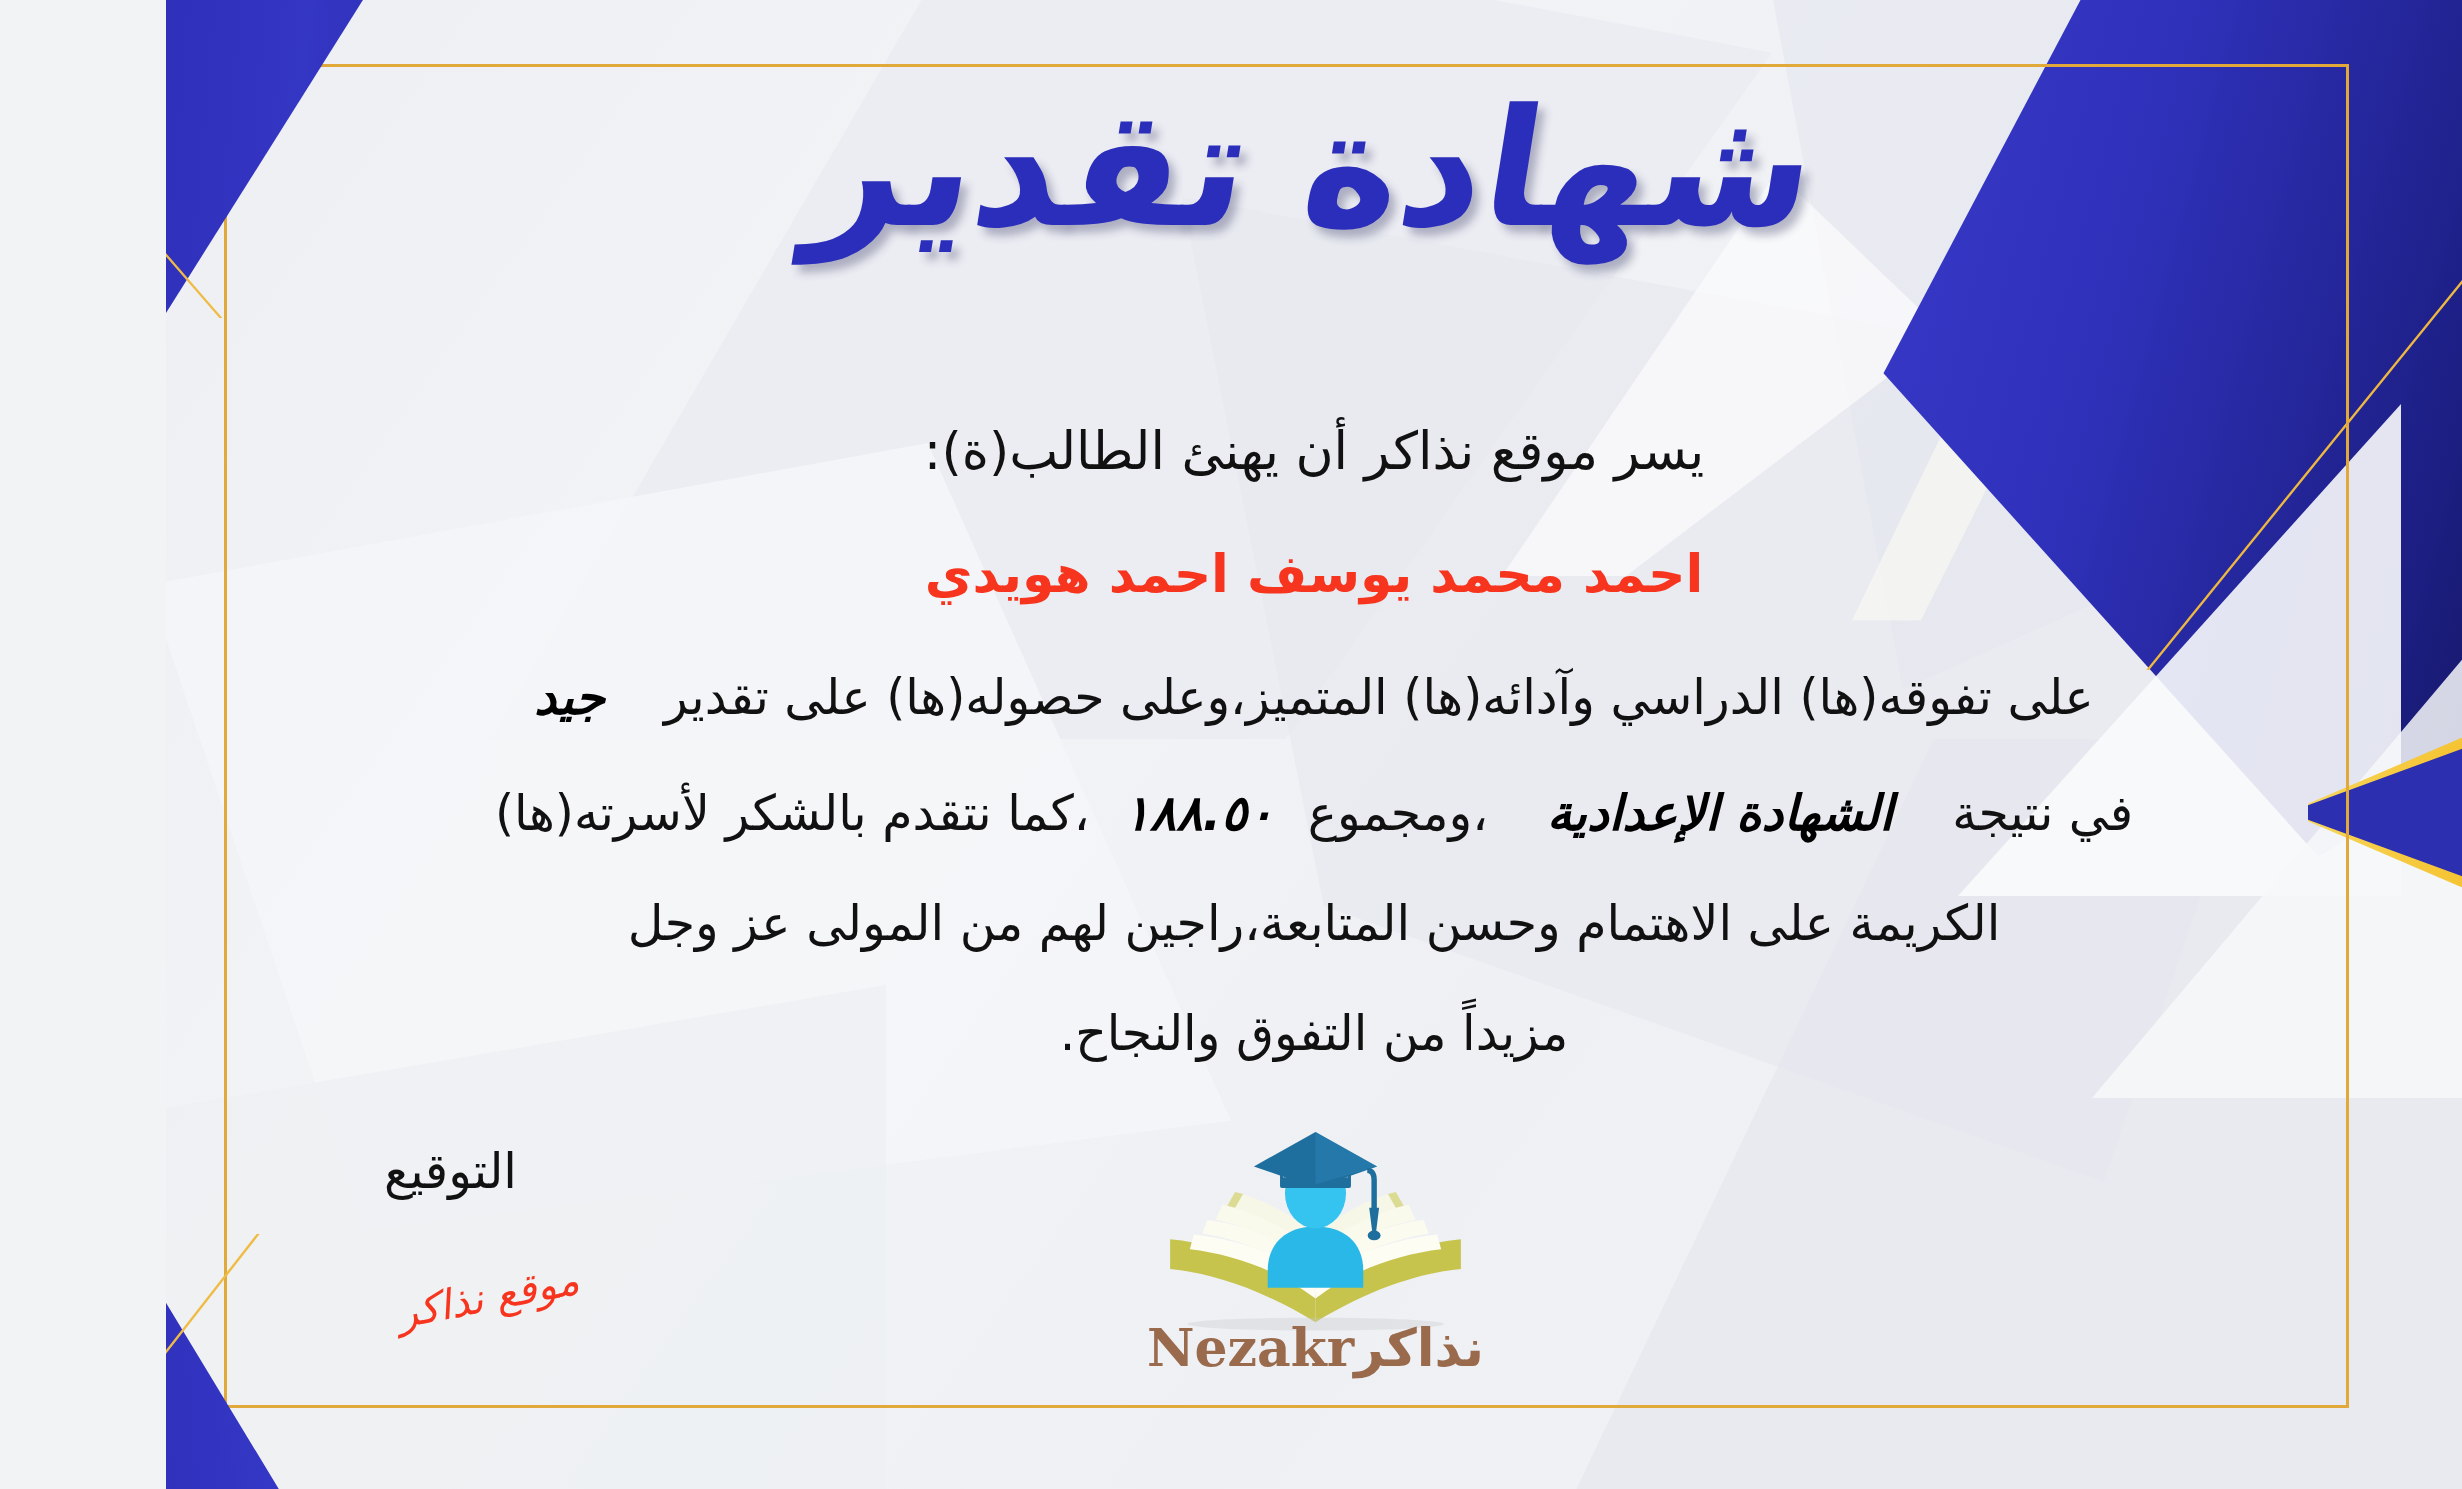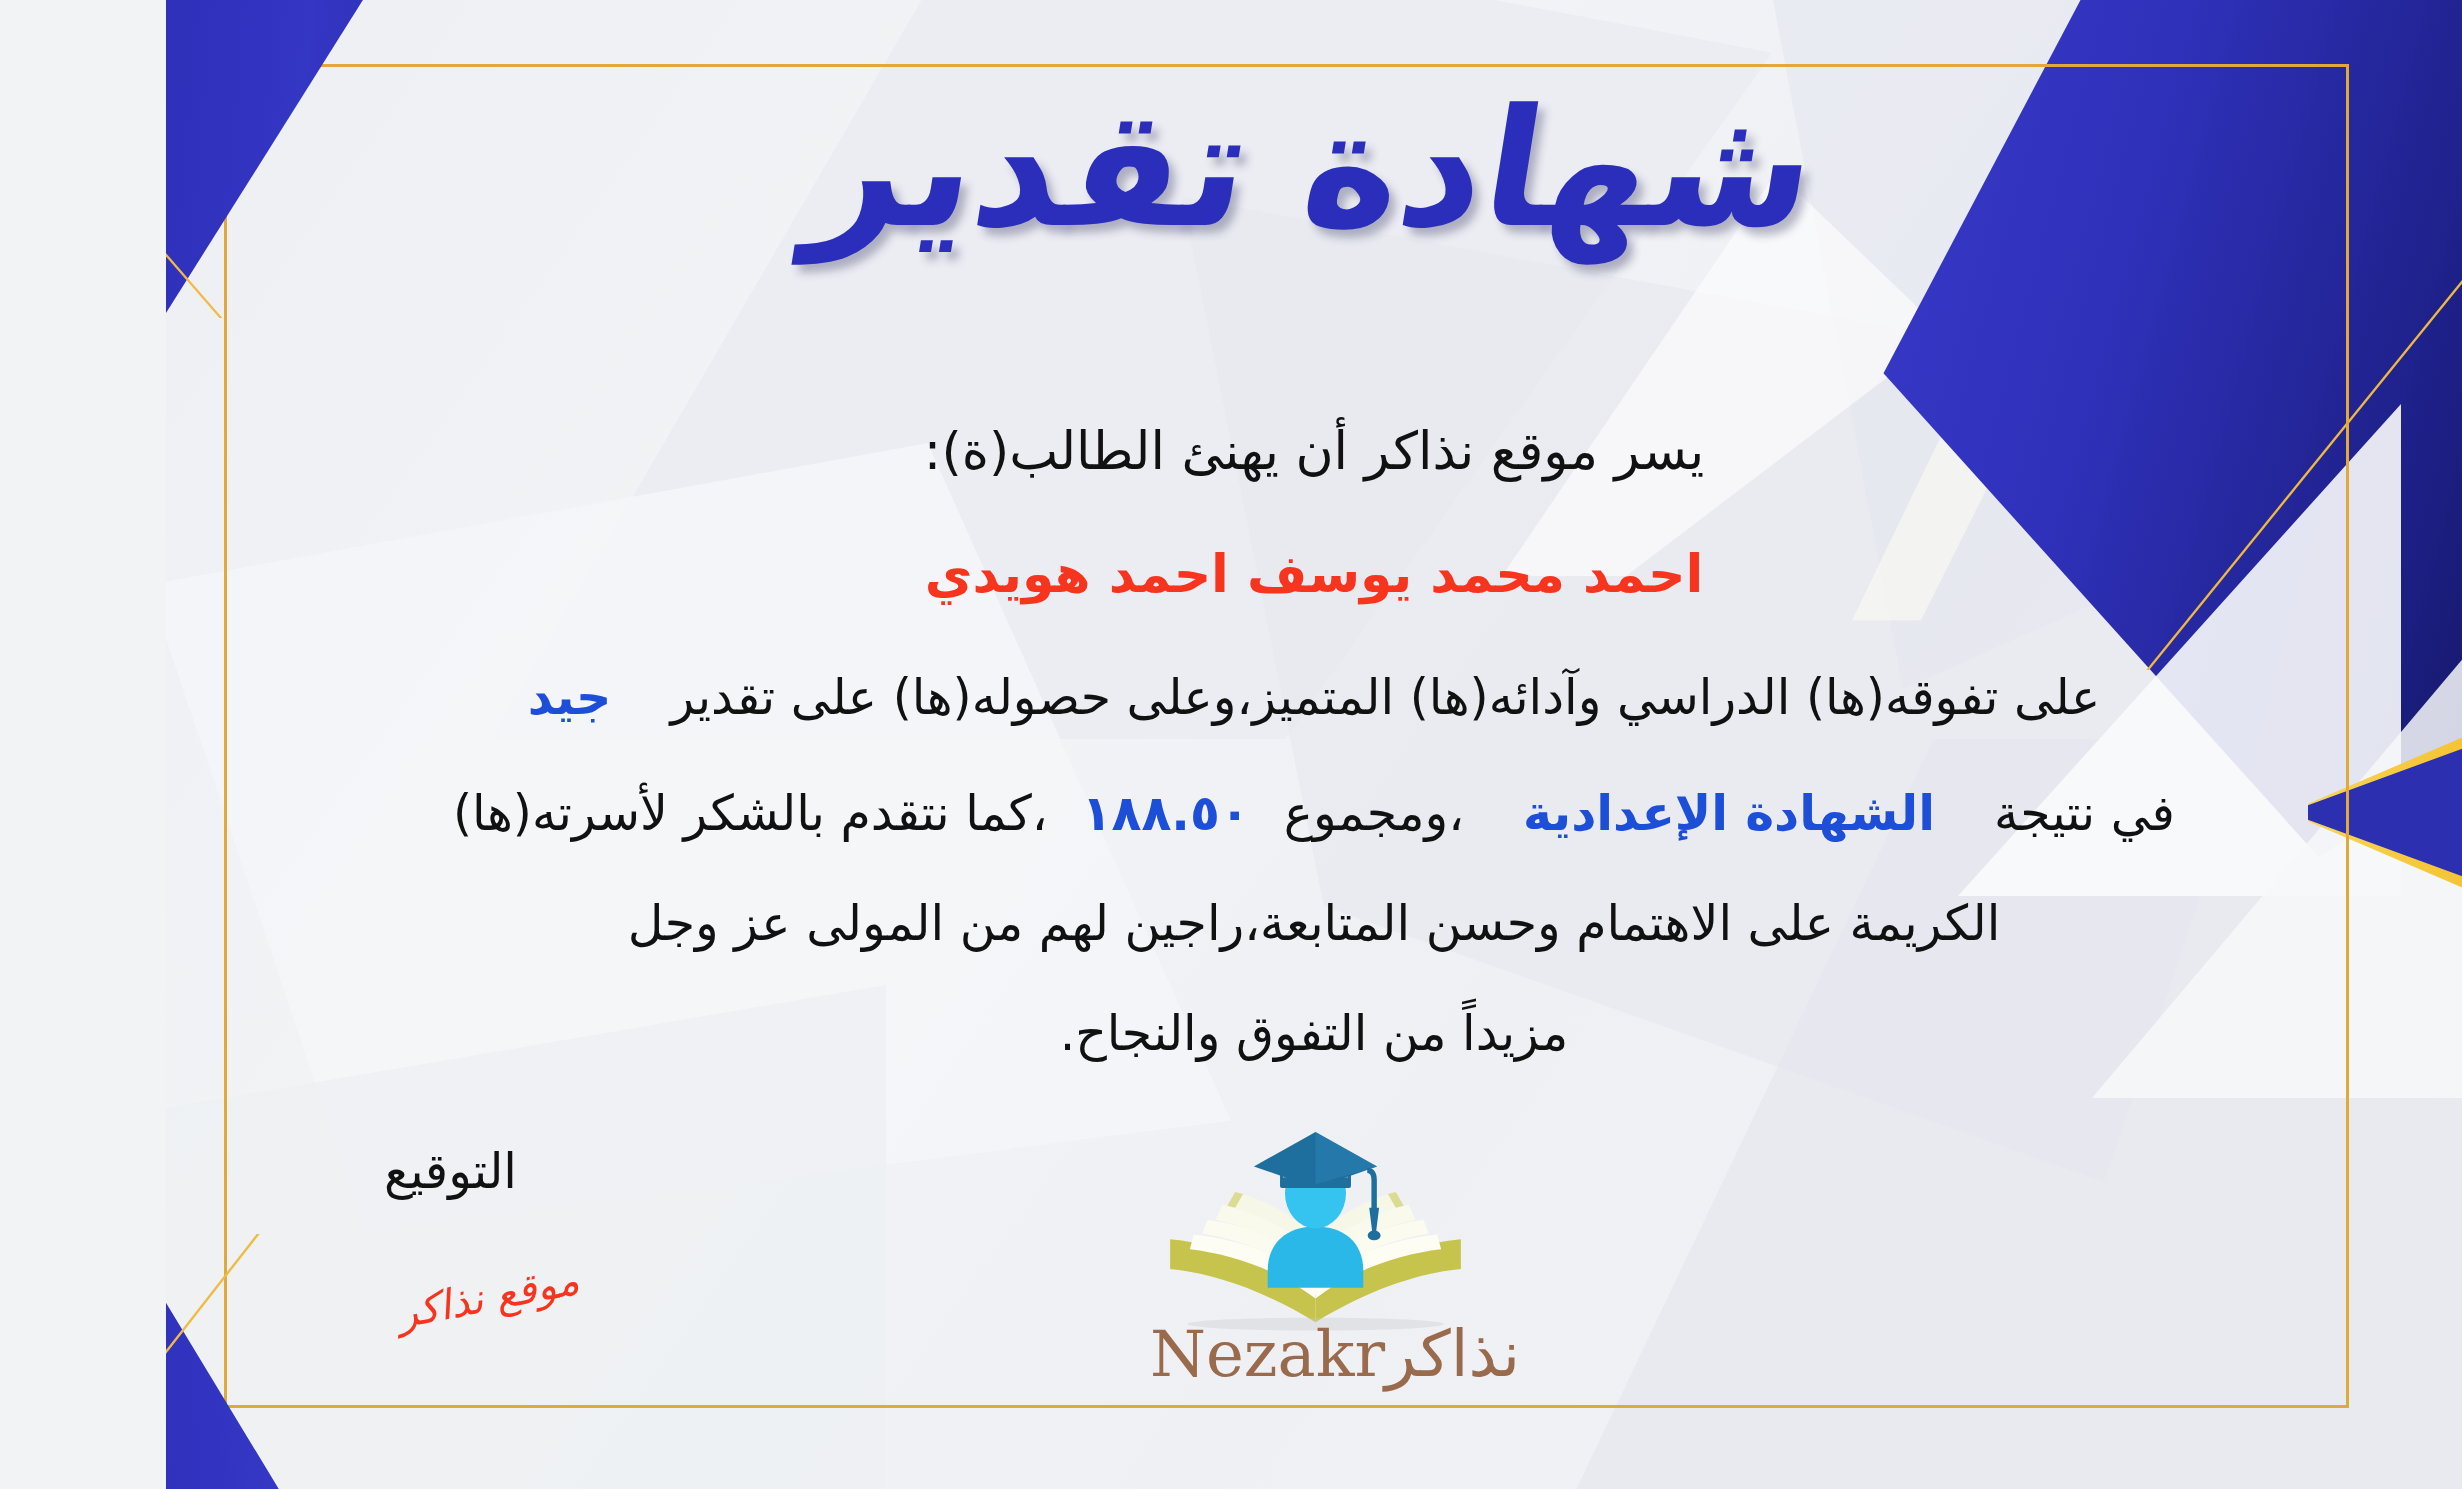--- a/index.html
+++ b/index.html
@@ -181,21 +181,21 @@
     font-weight:400;
   }
 
   .l-greet  { top:421px;  font-size:52px; }
   .l-name   { top:544px; font-size:52px; color:#f7351f; font-weight:700; letter-spacing:3.9px; }
   .l-b1     { top:669px; font-size:49px; }
   .l-b2     { top:785px; font-size:49px; }
   .l-b3     { top:895px; font-size:49px; }
   .l-b4     { top:1005px; font-size:49px; }
 
-  .hl { color:#1d4ed8; font-weight:700; }
+  .hl { color:#000000; font-weight:700;font-style:italic; }
   .sp-l { display:inline-block; width:59px; }
   .sp-s { display:inline-block; width:34px; }
 
   .sig-label {
     position:absolute; top:1143px; left:384px;
     font-size:49px; color:#111; white-space:nowrap;
   }
   .sig-mark {
     position:absolute; top:1273px; left:396px;
     font-size:41px; color:#f7351f;
@@ -203,21 +203,22 @@
     font-style:italic;
     transform:rotate(-11deg);
     white-space:nowrap;
   }
 
   
   .logo { position:absolute; top:1125px; left:1111px; width:409px; height:276px; }
   .logo svg { display:block; width:409px; height:207px; }
   .logo-text {
     position:absolute; top:192px; left:0; width:409px;
-    font-size:64px; font-weight:400;
+    text-align:center;
+    font-size:52px; font-weight:700;
     color:#9a6a4d;
     white-space:nowrap;
     direction:rtl;
   }
   .logo-text .lat { font-family:"DejaVu Serif","Liberation Serif",serif; }
 </style>
 </head>
 <body>
 
 <div id="cert">

